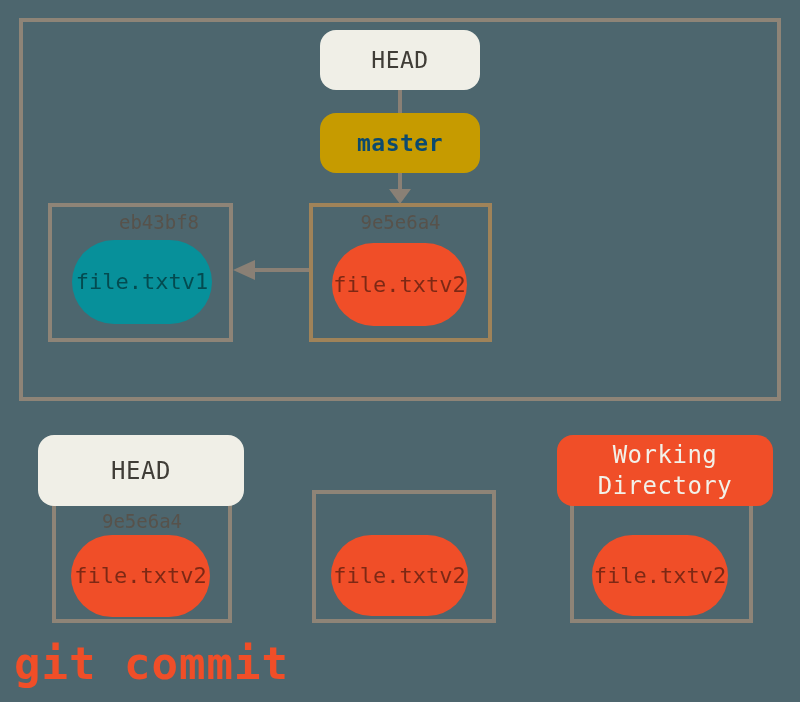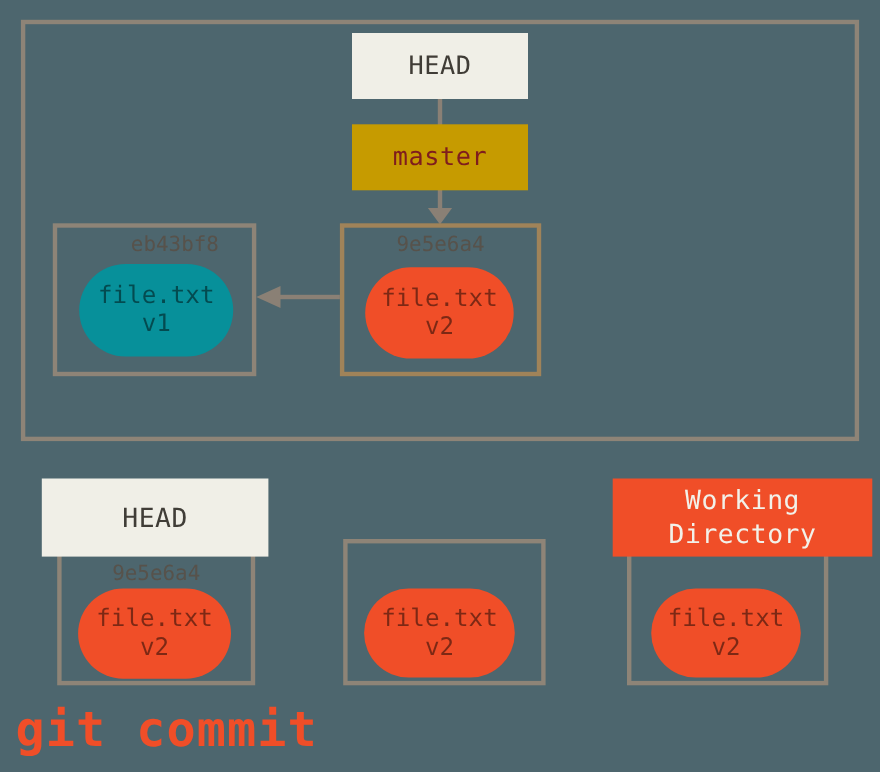--- a/index.html
+++ b/index.html
@@ -8,40 +8,40 @@
     font-family:"DejaVu Sans Mono","Liberation Mono",monospace;overflow:hidden;
   }
   .abs{position:absolute;box-sizing:border-box;}
   
   .outline{border:4px solid #8E8477;background:transparent;}
   .outline.active{border-color:#A08359;}
   
   .hdr{display:flex;align-items:center;justify-content:center;text-align:center;
        font-size:24px;letter-spacing:0.5px;}
   .hdr.cream{background:#F0EFE7;color:#403D37;}
-  .hdr.gold{background:#C69B00;color:#7f1d1d;}
+  .hdr.gold{background:#C69B00;color:#0c4a6e;font-weight:bold;}
   .hdr.teal{background:#07909A;color:#F2F1E9;}
   .hdr.red{background:#F04E28;color:#F2F1E9;}
   
-  .oval{border-radius:42px;display:flex;flex-direction:column;align-items:center;
+  .oval{border-radius:42px;display:flex;flex-direction:row;align-items:center;
         justify-content:center;font-size:22px;line-height:26px;color:rgba(0,0,0,0.48);}
   .oval.teal{background:#07909A;}
   .oval.red{background:#F04E28;}
   
   .hash{color:#57524B;font-size:19px;text-align:center;}
   .repo-label{color:#57524B;font-size:22px;}
   
   .vline{width:4px;background:#8A8075;}
   .hline{height:4px;background:#8A8075;}
   .tri-down{width:0;height:0;border-left:11px solid transparent;
             border-right:11px solid transparent;border-top:15px solid #8A8075;}
   .tri-left{width:0;height:0;border-top:10px solid transparent;
             border-bottom:10px solid transparent;border-right:22px solid #8A8075;}
   .command{color:#F04E28;font-size:44px;font-weight:bold;letter-spacing:1px;}
-  .z2{z-index:2;} .z1{z-index:1;}
+  .z2{z-index:2;border-radius:16px;} .z1{z-index:1;}
 </style>
 </head>
 <body>
 
 <div class="stage">
 
   <div class="abs outline" style="left:19px;top:18px;width:762px;height:383px;"></div>
 
   <div class="abs hdr cream z2" style="left:320px;top:30px;width:160px;height:60px;font-size:23px;">
     <span>HEAD</span>
@@ -83,21 +83,21 @@
     <span>v2</span>
   </div>
 
   <div class="abs outline z1" style="left:312px;top:490px;width:184px;height:133px;"></div>
   <div class="abs oval red" style="left:331px;top:535px;width:137px;height:81px;">
     <span>file.txt</span>
     <span>v2</span>
   </div>
 
   <div class="abs outline z1" style="left:570px;top:490px;width:183px;height:133px;"></div>
-  <div class="abs hdr red z2" style="left:557px;top:435px;width:236px;height:71px;line-height:31px;padding:0 20px;">
+  <div class="abs hdr red z2" style="left:557px;top:435px;width:216px;height:71px;line-height:31px;padding:0 20px;">
     <span>Working Directory</span>
   </div>
   <div class="abs oval red" style="left:592px;top:535px;width:136px;height:81px;">
     <span>file.txt</span>
     <span>v2</span>
   </div>
 
   <div class="abs command" style="left:14px;top:638px;">git commit</div>
 
 </div>

